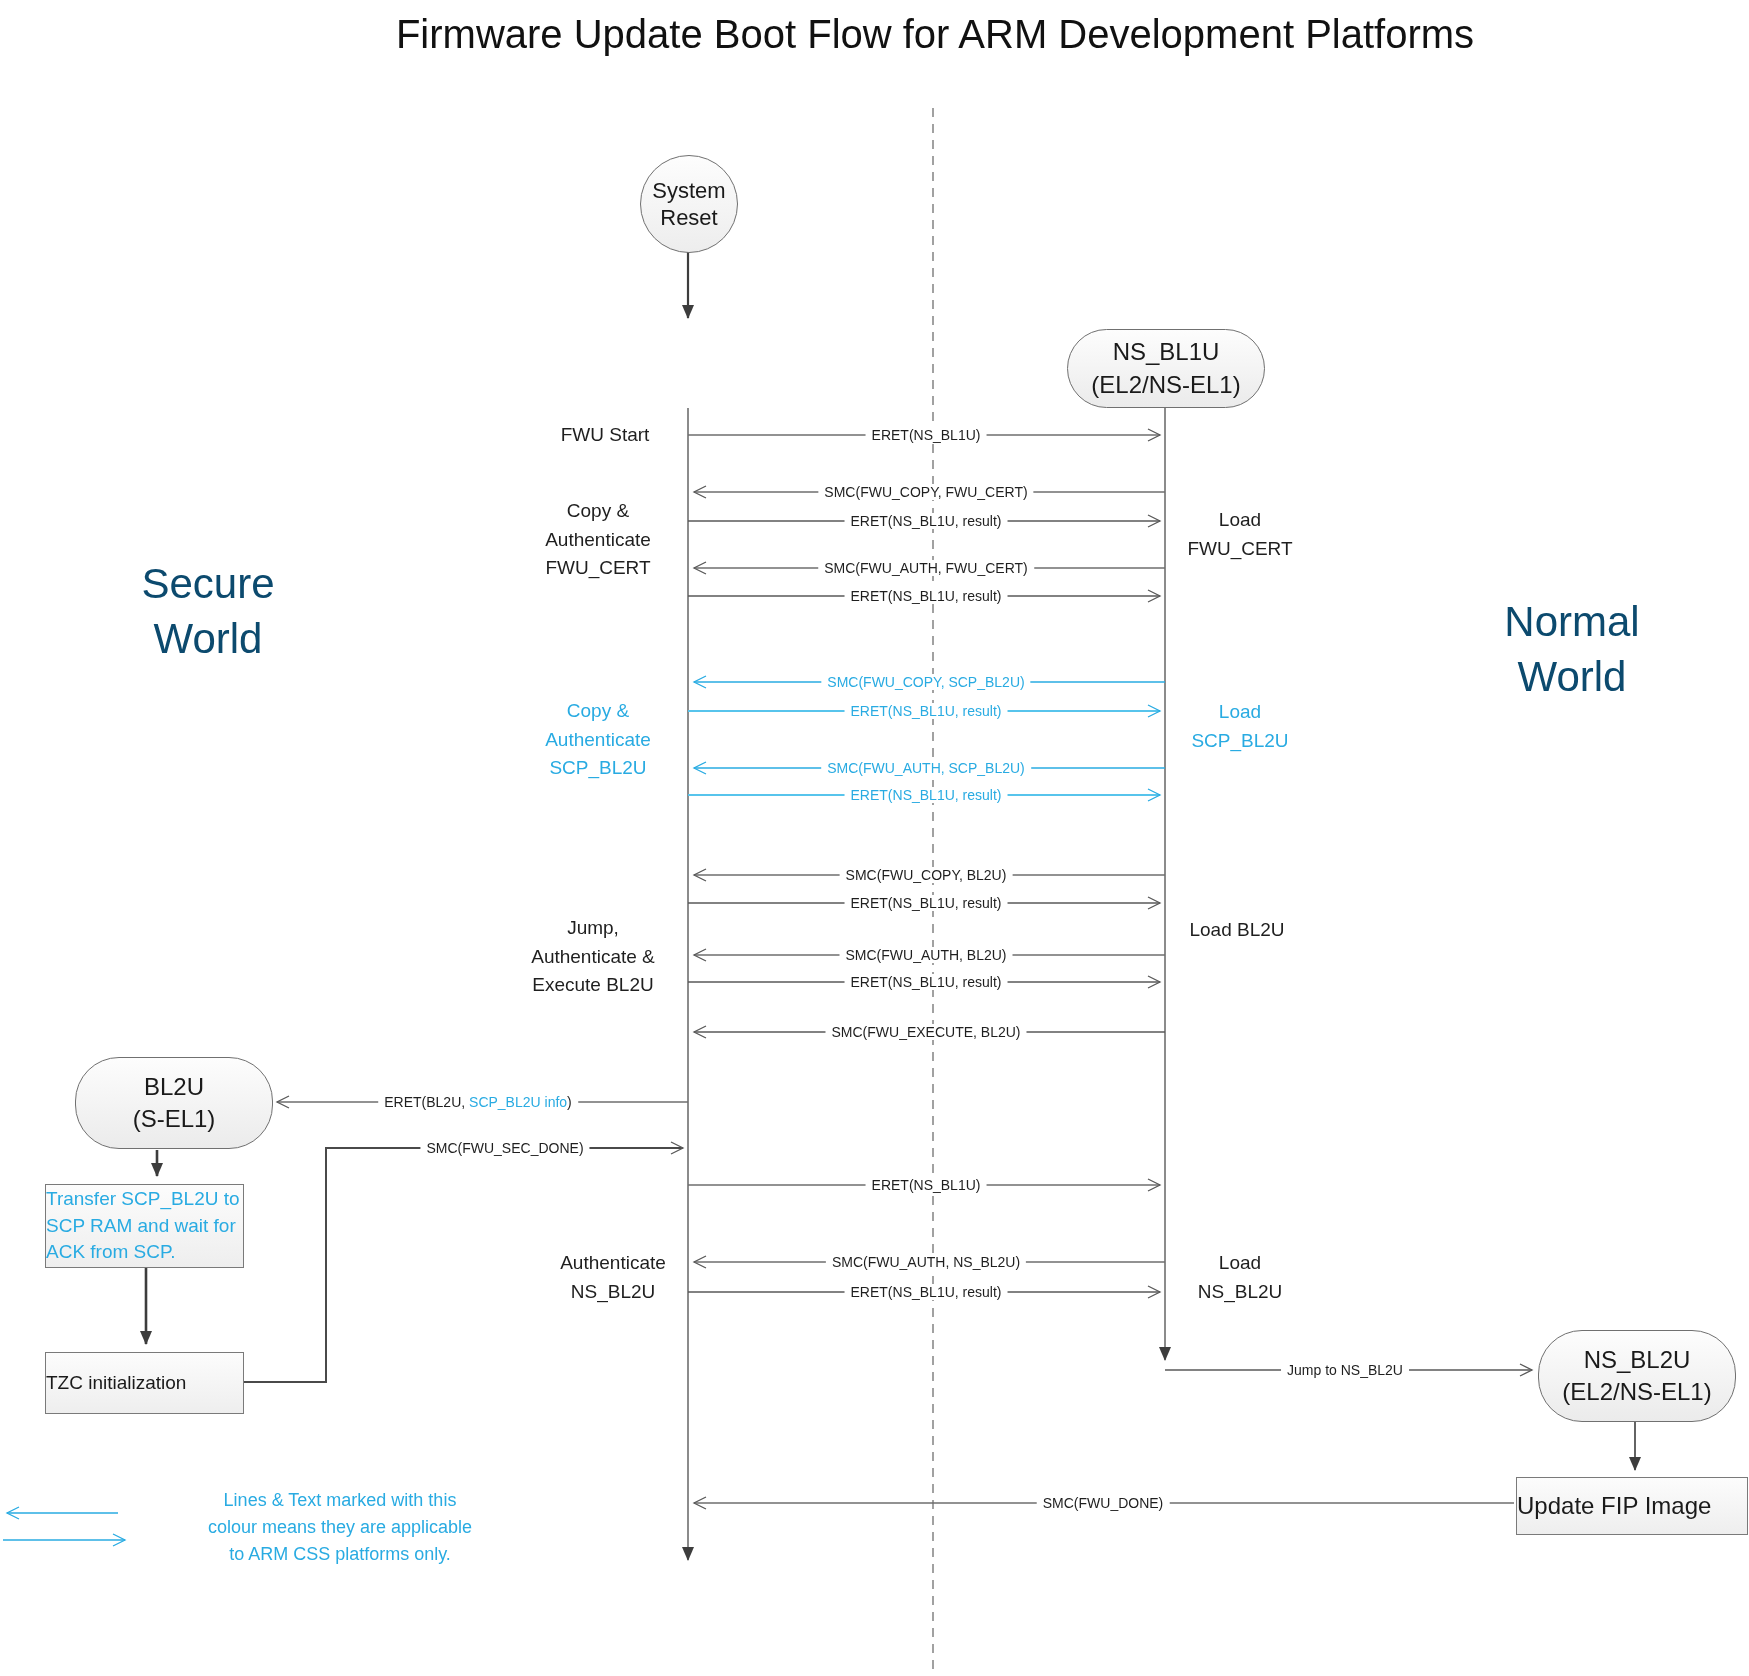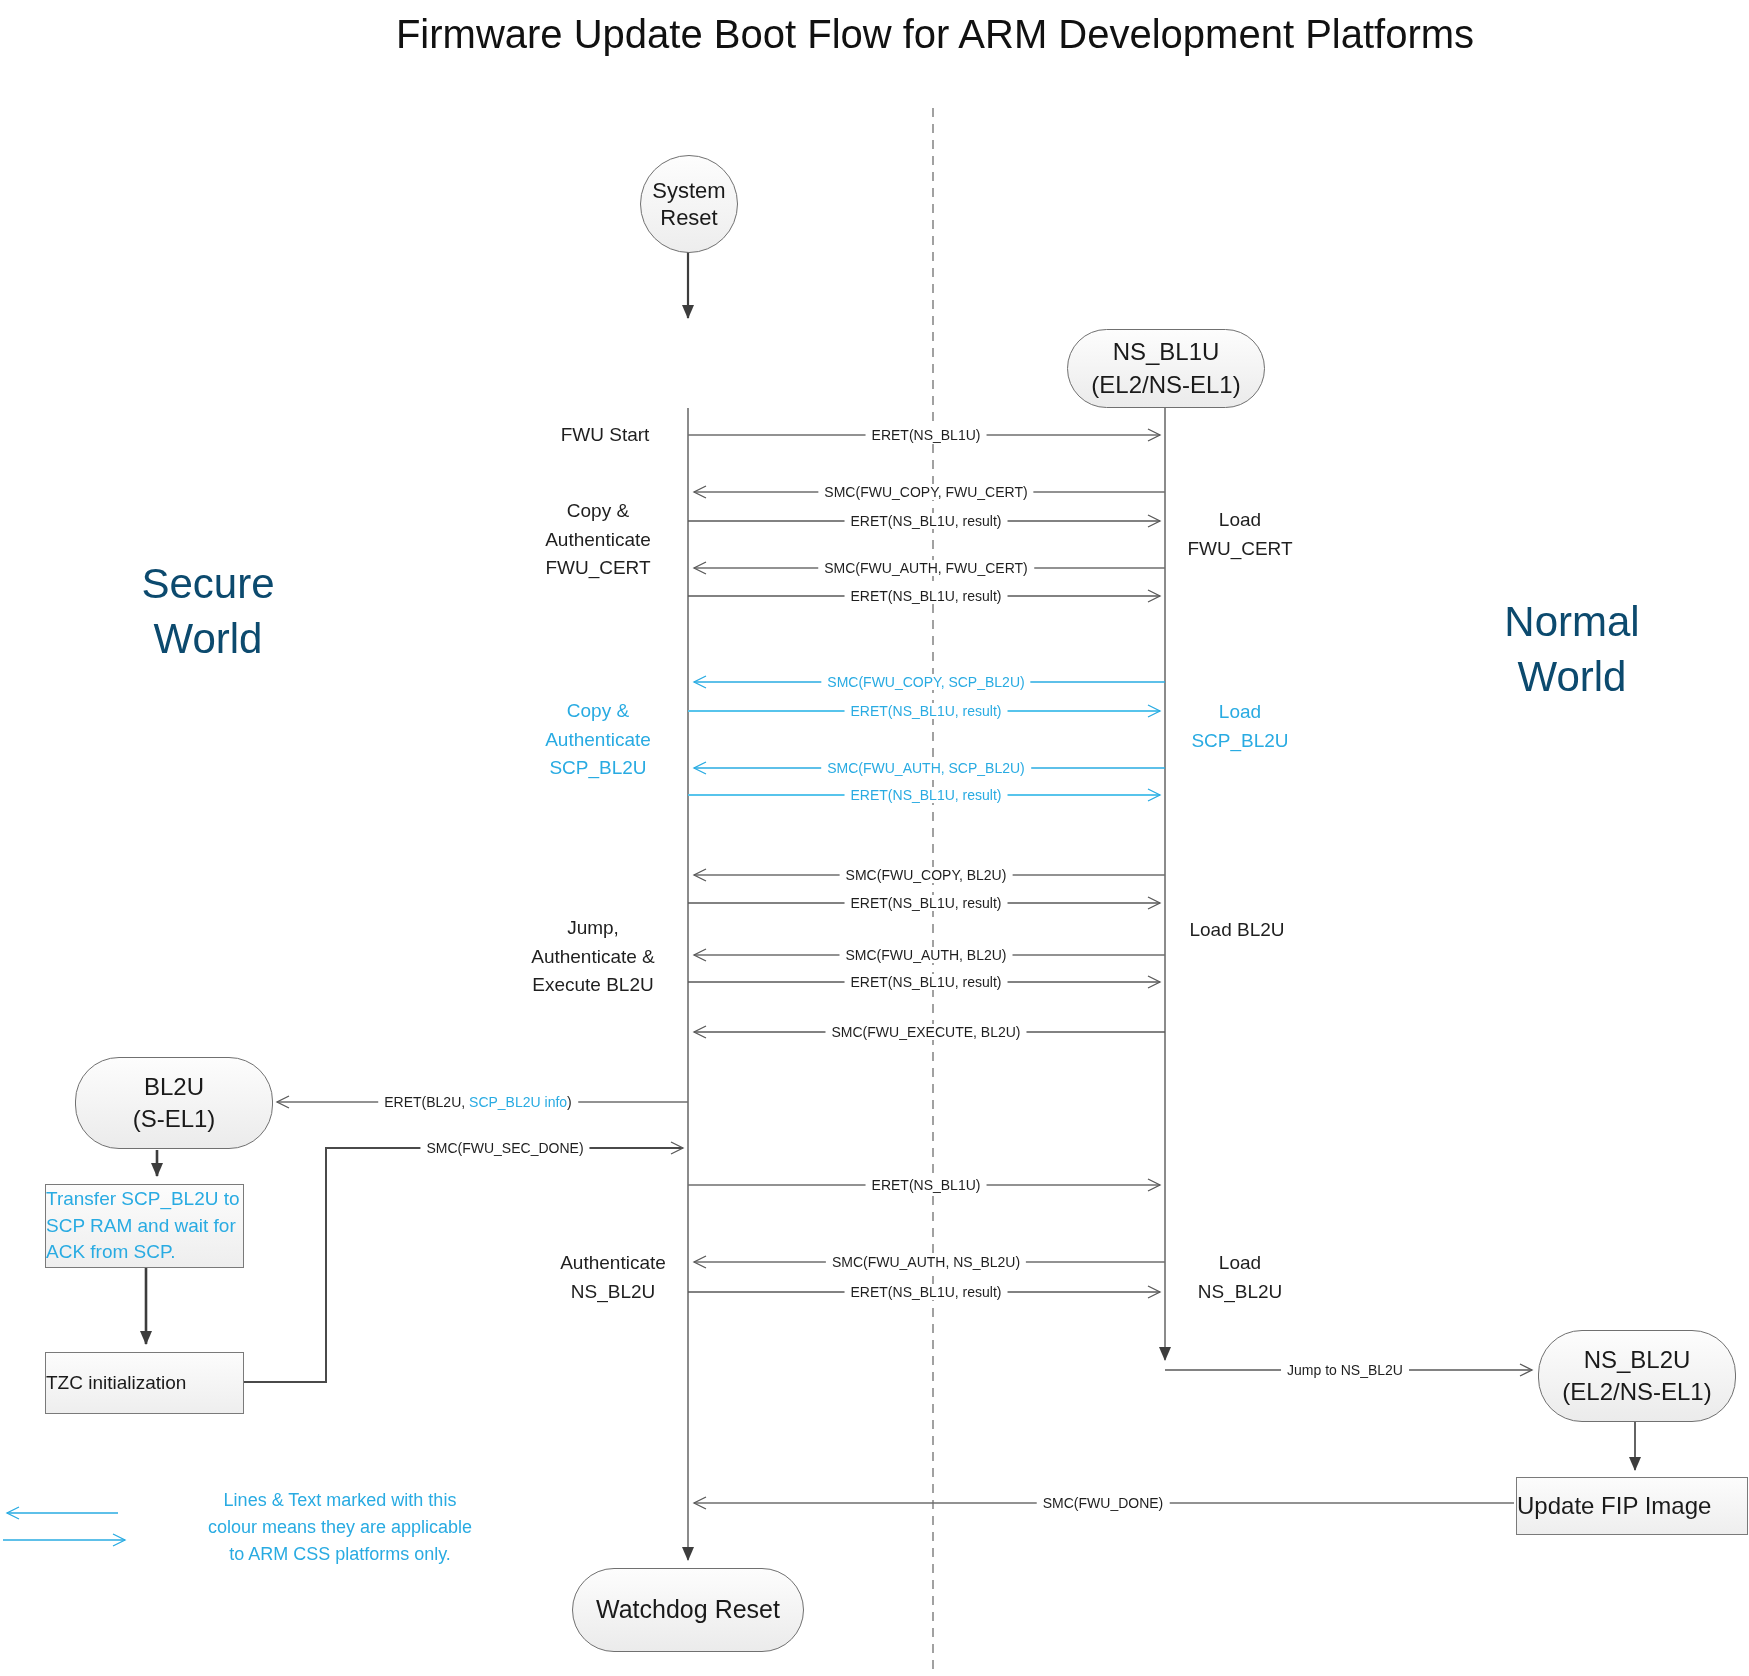--- a/index.html
+++ b/index.html
@@ -129,23 +129,20 @@
   <div class="stadium" style="left:75px;top:1057px;width:196px;height:90px;">
     <div>BL2U</div>
     <div>(S-EL1)</div>
   </div>
 
   <div class="stadium" style="left:1538px;top:1330px;width:196px;height:90px;">
     <div>NS_BL2U</div>
     <div>(EL2/NS-EL1)</div>
   </div>
 
-  <div class="stadium" style="left:572px;top:1568px;width:230px;height:82px;font-size:25px;">
-    <div>Watchdog Reset</div>
-  </div>
 
   <div class="rectbox blue" style="left:45px;top:1184px;width:197px;height:82px;">
     <div>Transfer SCP_BL2U to</div>
     <div>SCP RAM and wait for</div>
     <div>ACK from SCP.</div>
   </div>
 
   <div class="rectbox" style="left:45px;top:1352px;width:197px;height:60px;">
     <div>TZC initialization</div>
   </div>

